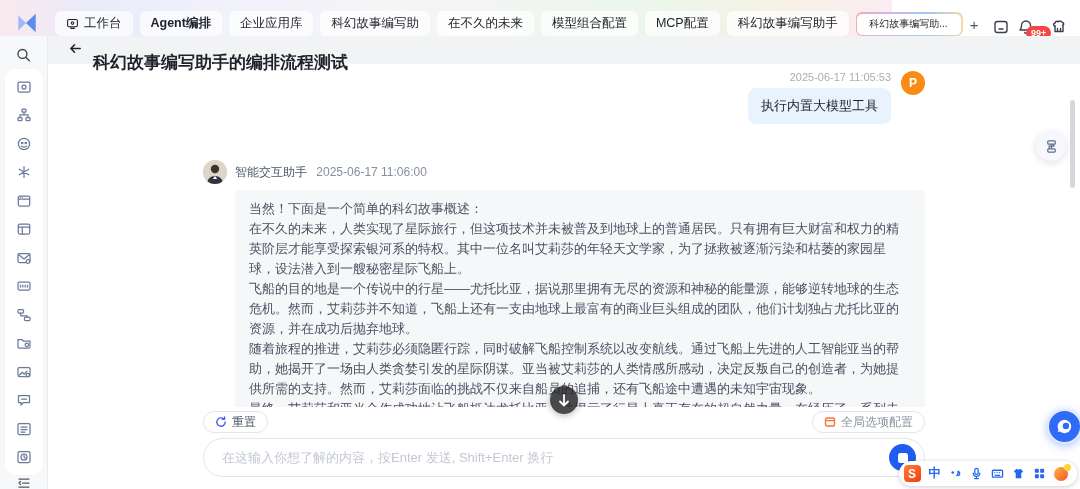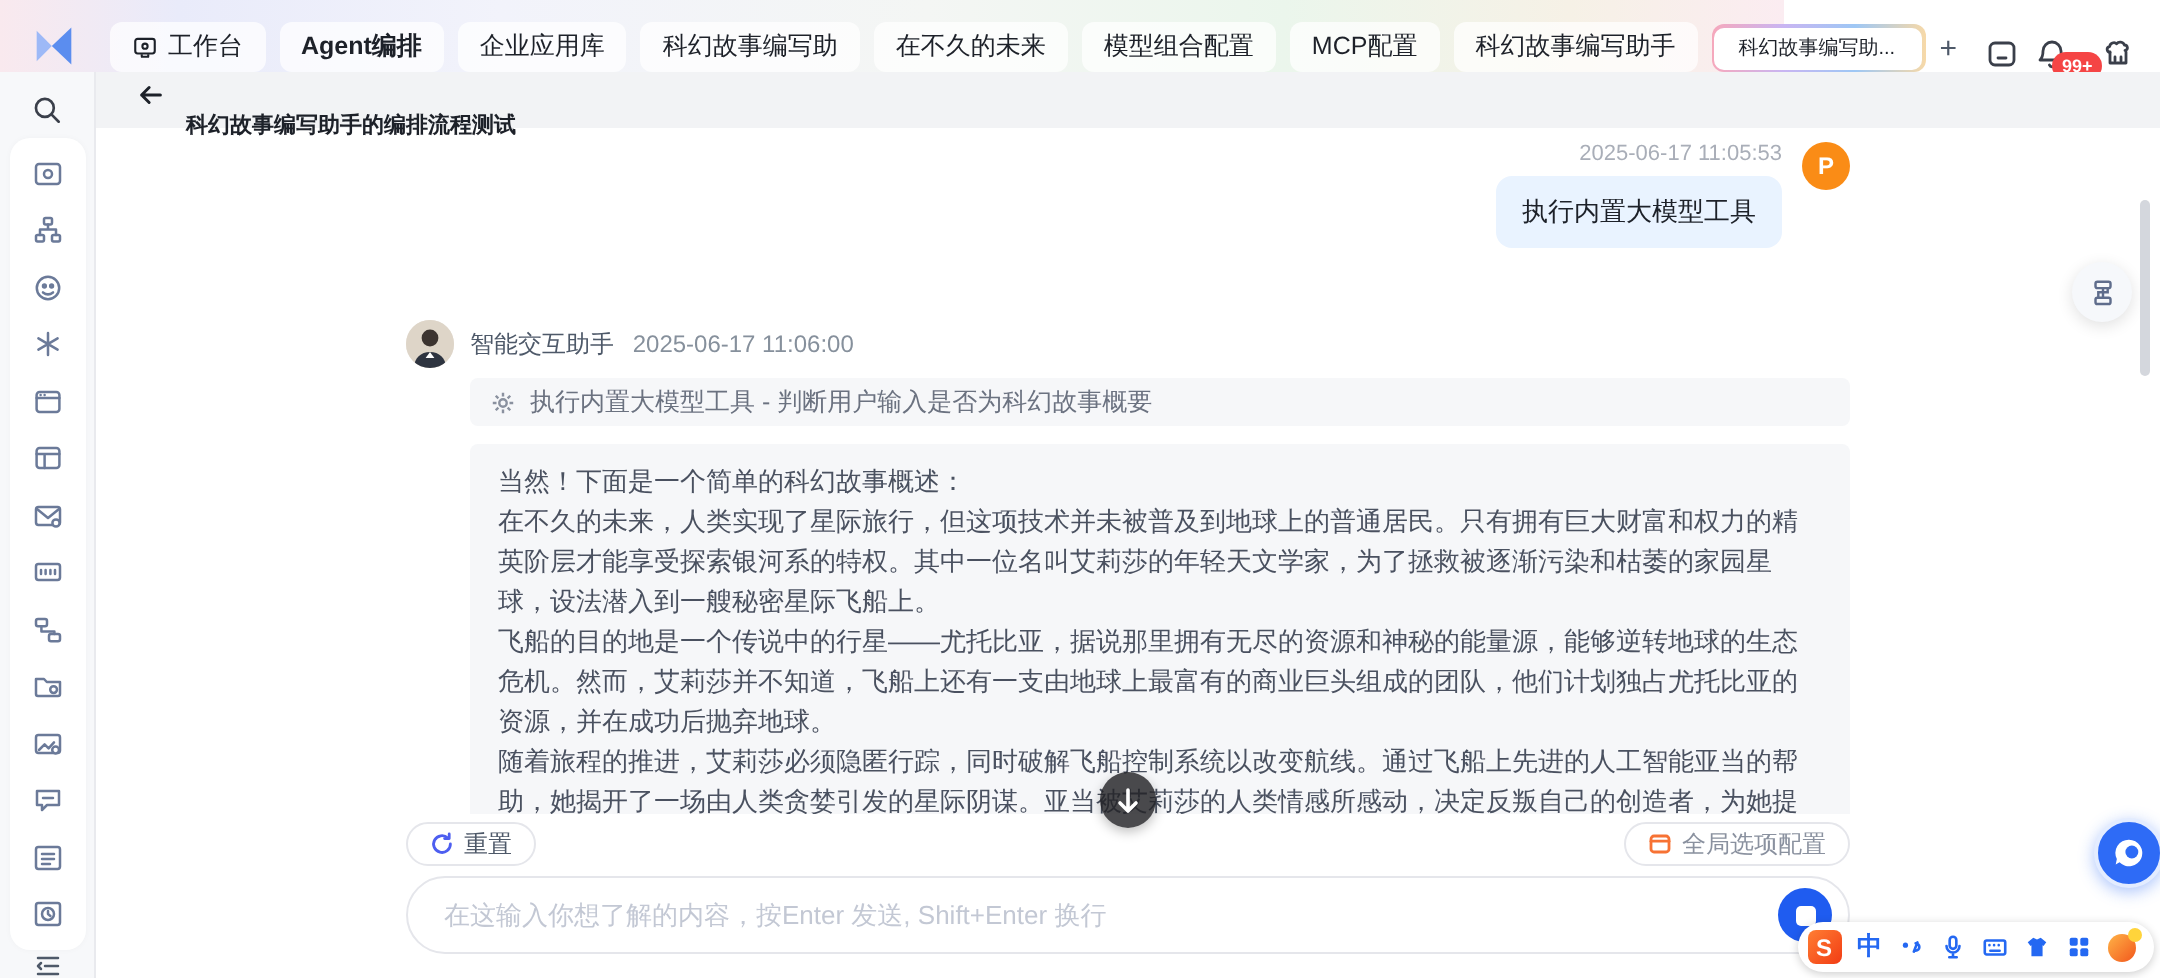--- a/index.html
+++ b/index.html
@@ -26,21 +26,21 @@
     display:flex; flex-direction:column; align-items:center; }
   .sb-search { margin:10px 0 6px; }
   .sb-rail { background:#fff; border-radius:10px; width:38px; padding:9px 0; display:flex; flex-direction:column; align-items:center; gap:11.5px; box-shadow:0 0 3px rgba(0,0,0,.03); }
   .sb-ic { width:17px; height:17px; display:flex; align-items:center; justify-content:center; cursor:pointer; }
   .sb-ic svg { width:16px; height:16px; stroke:#6b7a99; fill:none; stroke-width:1.25; stroke-linecap:round; stroke-linejoin:round; }
   .sb-bottom { margin-top:auto; margin-bottom:6px; }
 
   
   .main { position:absolute; left:48px; top:36px; right:0; bottom:0; background:#fff; }
   .page-header { height:28px; background:#f2f3f5; display:flex; align-items:center; gap:10px; padding-left:20px; }
-  .page-title { font-size:11px; color:#1d2129; font-weight:bold;margin-top:24px; }
+  .page-title { font-size:17px; color:#1d2129; font-weight:bold;margin-top:24px; }
   .back svg { width:15px; height:15px; stroke:#1d2129; fill:none; stroke-width:1.6; stroke-linecap:round; stroke-linejoin:round; cursor:pointer; }
 
   .chat { position:absolute; left:0; top:28px; right:0; bottom:0; overflow:hidden; }
   .chat-col { width:722px; margin:0 auto; position:relative; }
 
   .user-msg { display:flex; justify-content:flex-end; align-items:flex-start; gap:10px; margin-top:7px; }
   .user-right { display:flex; flex-direction:column; align-items:flex-end; }
   .msg-time { font-size:11px; color:#a9aeb8; }
   .user-bubble { margin-top:5px; background:#e9f3ff; border-radius:8px; padding:9px 13px; font-size:13px; color:#1d2129; }
   .u-avatar { width:24px; height:24px; border-radius:50%; background:#fa8c16; color:#fff; font-size:12px; font-weight:bold;
@@ -302,27 +302,20 @@
               <circle cx="12" cy="9" r="4.2" fill="#3c3430"></circle>
               <path d="M4 24c0-5 3.5-8 8-8s8 3 8 8z" fill="#2e3440"></path>
               <path d="M12 16l-2.2 3h4.4z" fill="#fff"></path>
             </svg>
         </div>
         <div class="asst-body">
           <div class="asst-head">
             <span class="asst-name">智能交互助手</span>
             <span>2025-06-17 11:06:00</span>
           </div>
-          <div class="tool-bar">
-            <svg viewBox="0 0 14 14">
-                <circle cx="7" cy="7" r="2"></circle>
-                <path d="M7 1.5v2M7 10.5v2M1.5 7h2M10.5 7h2M3.1 3.1l1.4 1.4M9.5 9.5l1.4 1.4M10.9 3.1L9.5 4.5M4.5 9.5l-1.4 1.4"></path>
-              </svg>
-            <span>执行内置大模型工具 - 判断用户输入是否为科幻故事概要</span>
-          </div>
           <div class="story">
             <p>当然！下面是一个简单的科幻故事概述：</p>
             <p>在不久的未来，人类实现了星际旅行，但这项技术并未被普及到地球上的普通居民。只有拥有巨大财富和权力的精英阶层才能享受探索银河系的特权。其中一位名叫艾莉莎的年轻天文学家，为了拯救被逐渐污染和枯萎的家园星球，设法潜入到一艘秘密星际飞船上。</p>
             <p>飞船的目的地是一个传说中的行星——尤托比亚，据说那里拥有无尽的资源和神秘的能量源，能够逆转地球的生态危机。然而，艾莉莎并不知道，飞船上还有一支由地球上最富有的商业巨头组成的团队，他们计划独占尤托比亚的资源，并在成功后抛弃地球。</p>
             <p>随着旅程的推进，艾莉莎必须隐匿行踪，同时破解飞船控制系统以改变航线。通过飞船上先进的人工智能亚当的帮助，她揭开了一场由人类贪婪引发的星际阴谋。亚当被艾莉莎的人类情感所感动，决定反叛自己的创造者，为她提供所需的支持。然而，艾莉莎面临的挑战不仅来自船员的追捕，还有飞船途中遭遇的未知宇宙现象。</p>
             <p>最终，艾莉莎和亚当合作成功地让飞船抵达尤托比亚，并揭示了行星上真正存在的超自然力量。在经历了一系列未知的试炼后，艾莉莎将这股能量带回地球，成功地启动了一个全球生态修复项目，拯救了人类的家园。</p>
             <p>这段旅程让人们重新思考人与自然、科技与伦理的关系，带来了一个对未来充满希望的新世界。</p>
           </div>
         </div>
       </div>

